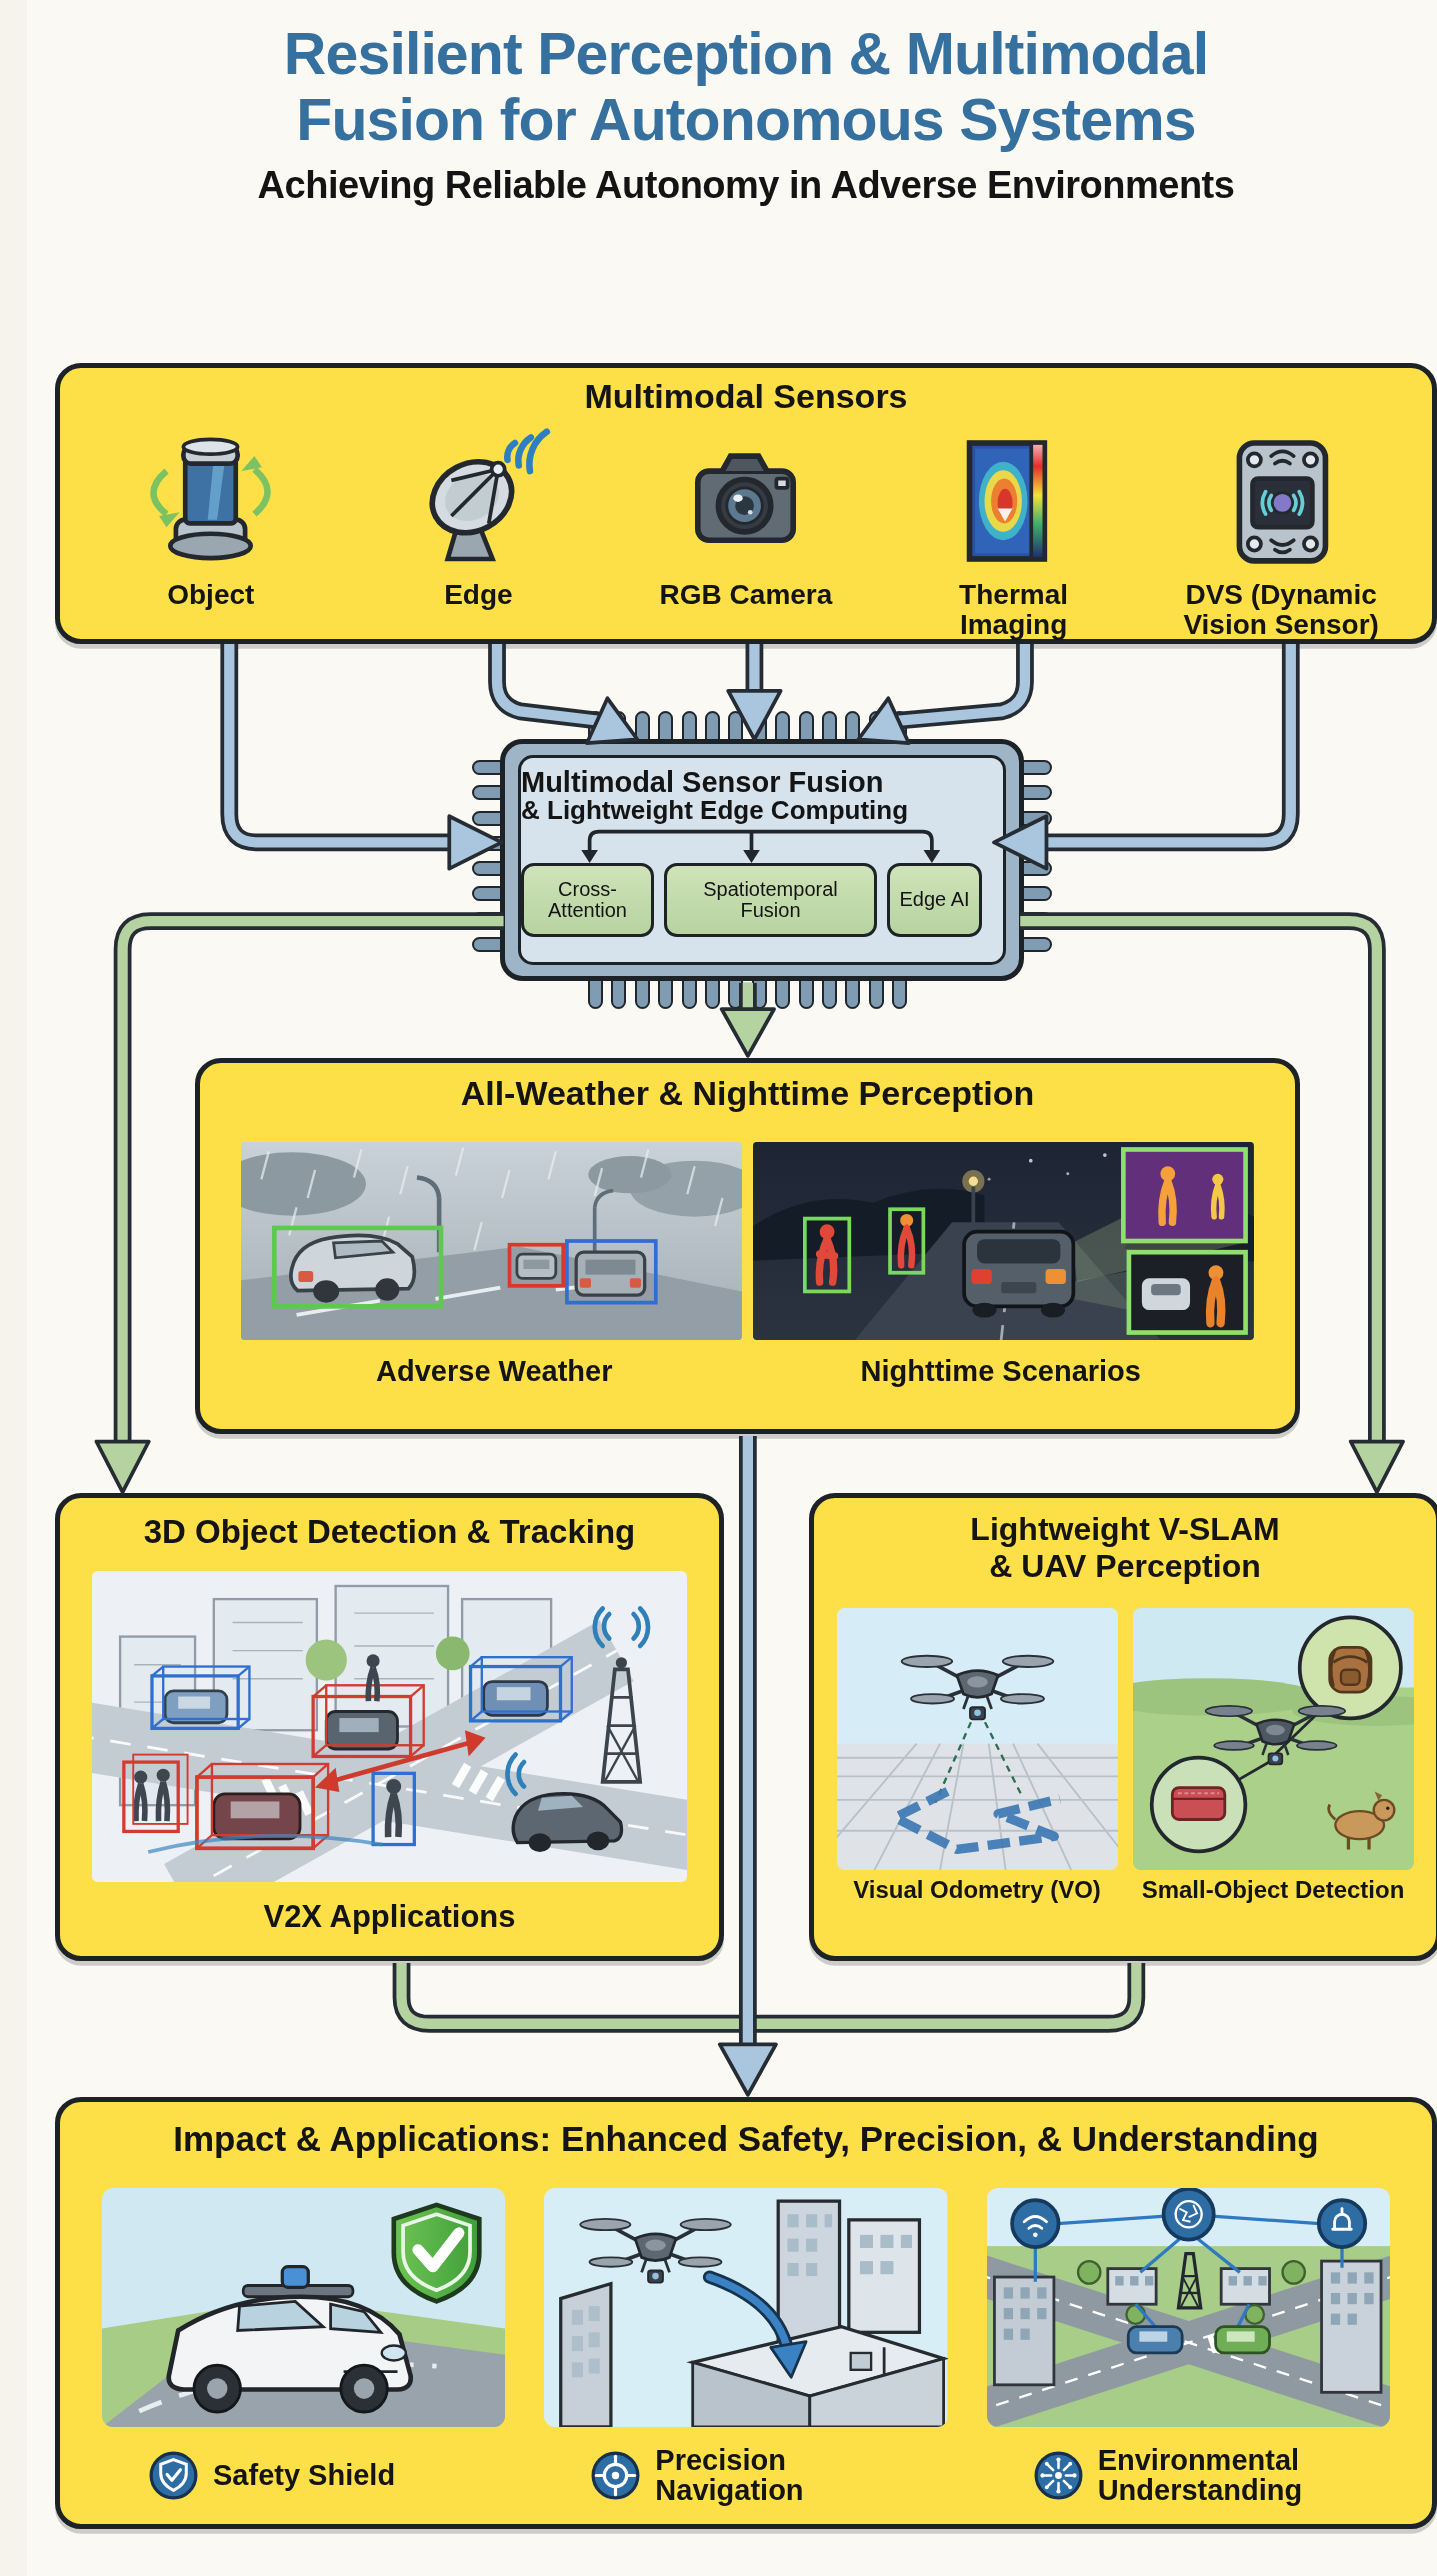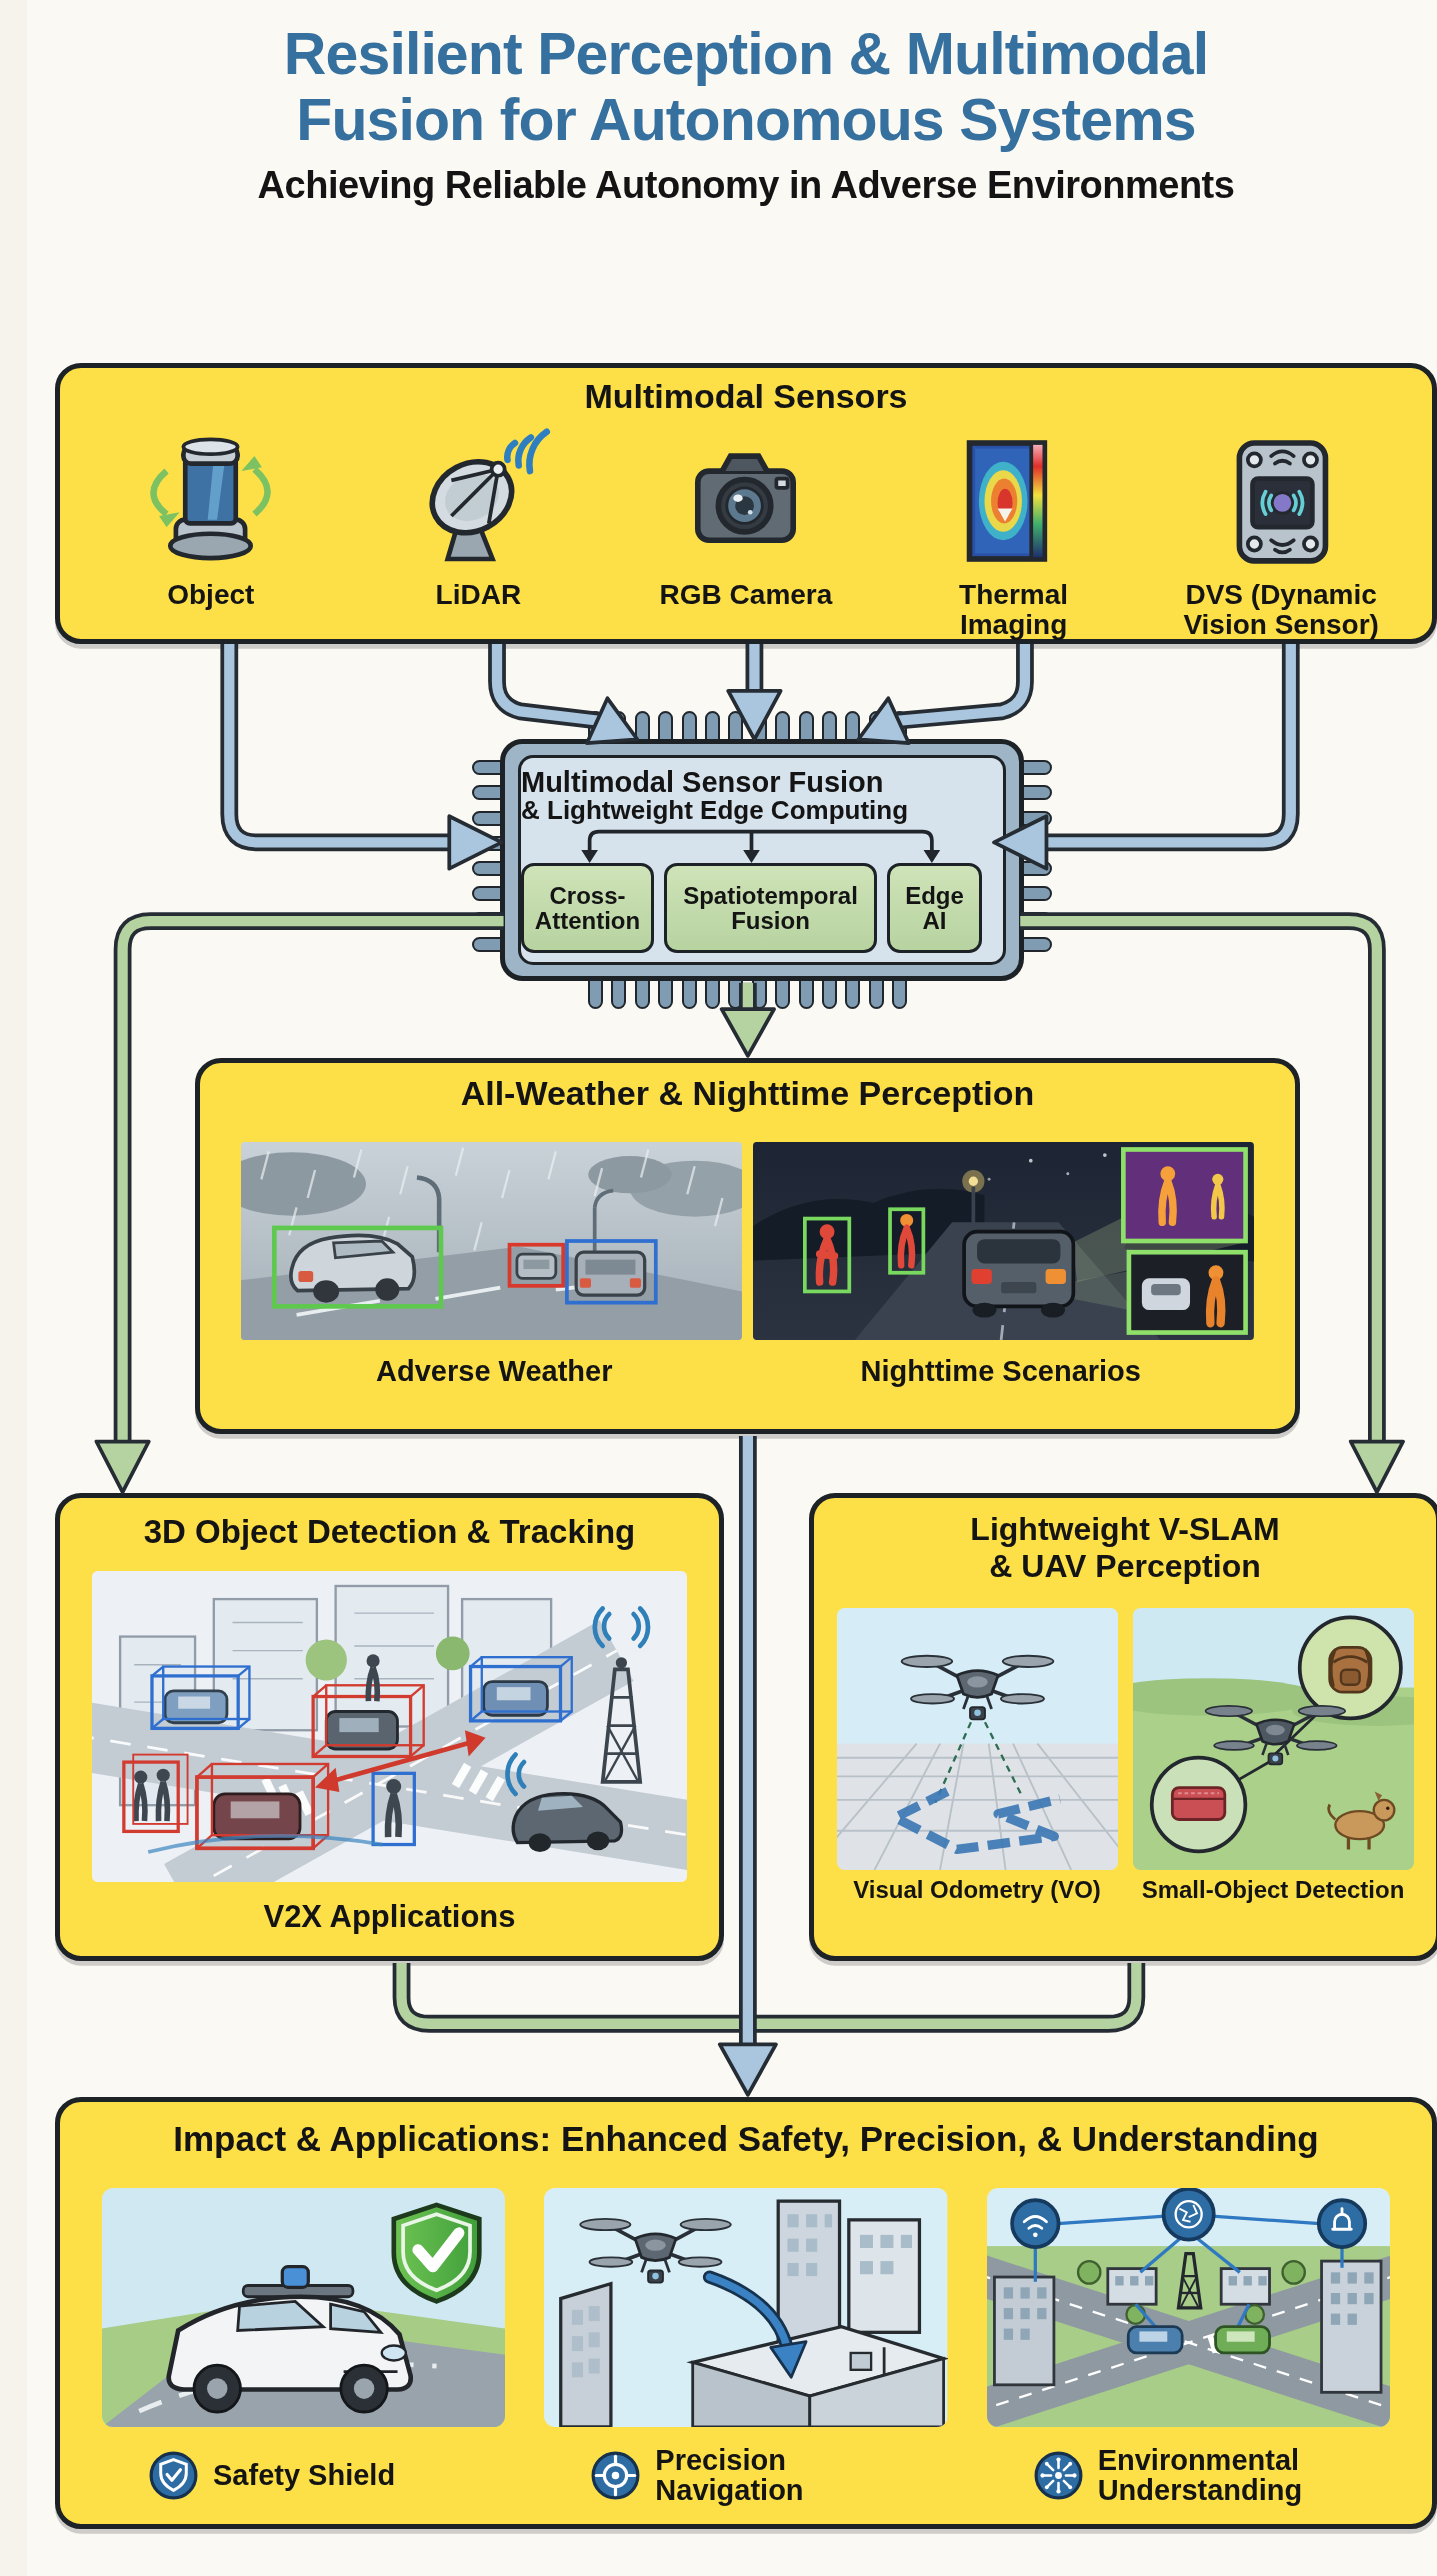--- a/index.html
+++ b/index.html
@@ -23,21 +23,21 @@
   .chip-body{position:absolute;left:473px;top:739px;width:524px;height:242px;background:#9db5c6;
              border:5.6px solid #1d2227;border-radius:22.5px;z-index:4;box-sizing:border-box;}
   .chip-inner{position:absolute;left:13px;top:11.2px;right:13px;bottom:11.2px;background:#d6e2ec;
               border:3.7px solid #1d2227;border-radius:15px;display:flex;flex-direction:column;align-items:flex-start;}
   .chip-t1{font-weight:bold;font-size:29px;color:#141414;margin-top:9.4px;line-height:1.0;}
   .chip-t2{font-weight:bold;font-size:26px;color:#141414;line-height:1.05;}
   .chip-bracket{margin-top:1.9px;}
   .module-row{width:461px;display:flex;justify-content:space-between;}
   .module{background:linear-gradient(#cfe3b8,#b7d3a0);border:3.7px solid #1d2227;border-radius:13px;
           display:flex;align-items:center;justify-content:center;text-align:center;
-          font-weight:bold;font-size:24px;line-height:1.05;color:#141414;height:90px;box-sizing:border-box;padding:1.9px 5.6px;}
+          font-weight:normal;font-size:20px;line-height:1.05;color:#141414;height:74px;box-sizing:border-box;padding:1.9px 5.6px;}
   .m0{width:133px;} .m1{width:213px;} .m2{width:95px;}
   .pins{position:absolute;z-index:3;display:flex;}
   .pin-v{width:15px;height:30px;background:#7f9cb2;border:2.8px solid #20262c;box-sizing:border-box;}
   .pin-h{width:30px;height:15px;background:#7f9cb2;border:2.8px solid #20262c;box-sizing:border-box;}
   .pins-top .pin-v{border-radius:7.5px 7.5px 0 0;} .pins-bot .pin-v{border-radius:0 0 7.5px 7.5px;}
   .pins-left .pin-h{border-radius:7.5px 0 0 7.5px;} .pins-right .pin-h{border-radius:0 7.5px 7.5px 0;}
   .pins-top,.pins-bot{gap:8.4px;} .pins-left,.pins-right{flex-direction:column;gap:10.3px;}
   
   .aw-panels{position:absolute;top:79px;left:41px;right:41px;height:198px;display:flex;gap:11.2px;}
   .aw-panel{flex:1;border-radius:3.7px;overflow:hidden;}
@@ -99,21 +99,21 @@
             </g>
             <line x1="56" y1="96" x2="106" y2="46" stroke="#23282e" stroke-width="4"></line>
             <line x1="56" y1="58" x2="106" y2="46" stroke="#23282e" stroke-width="4"></line>
             <line x1="96" y1="104" x2="106" y2="46" stroke="#23282e" stroke-width="4"></line>
             <circle cx="106" cy="46" r="7" fill="#e8edf1" stroke="#23282e" stroke-width="4"></circle>
             <path d="M116,36 a18,18 0 0 1 8,-18" fill="none" stroke="#2f7fc0" stroke-width="7" stroke-linecap="round"></path>
             <path d="M128,42 a30,30 0 0 1 13,-30" fill="none" stroke="#2f7fc0" stroke-width="7" stroke-linecap="round"></path>
             <path d="M140,48 a42,42 0 0 1 18,-42" fill="none" stroke="#2f7fc0" stroke-width="7" stroke-linecap="round"></path>
           </svg>
         </div>
-        <div class="s-label">LiDAR</div>
+        <div class="s-label">Edge</div>
       </div>
       <div class="sensor">
         <div class="s-icon">
           <svg width="159" height="150" viewBox="0 0 170 160">
             <rect x="34" y="48" width="102" height="74" rx="12" fill="#616b74" stroke="#23282e" stroke-width="6"></rect>
             <path d="M60,48 l9,-16 h30 l9,16" fill="#4e575f" stroke="#23282e" stroke-width="6"></path>
             <rect x="118" y="56" width="12" height="10" rx="2" fill="#d4dbe1" stroke="#23282e" stroke-width="4"></rect>
             <circle cx="84" cy="85" r="28" fill="#343b42" stroke="#23282e" stroke-width="6"></circle>
             <circle cx="84" cy="85" r="19" fill="#5d7990" stroke="#23282e" stroke-width="3"></circle>
             <circle cx="84" cy="85" r="10" fill="#2a3640"></circle>

